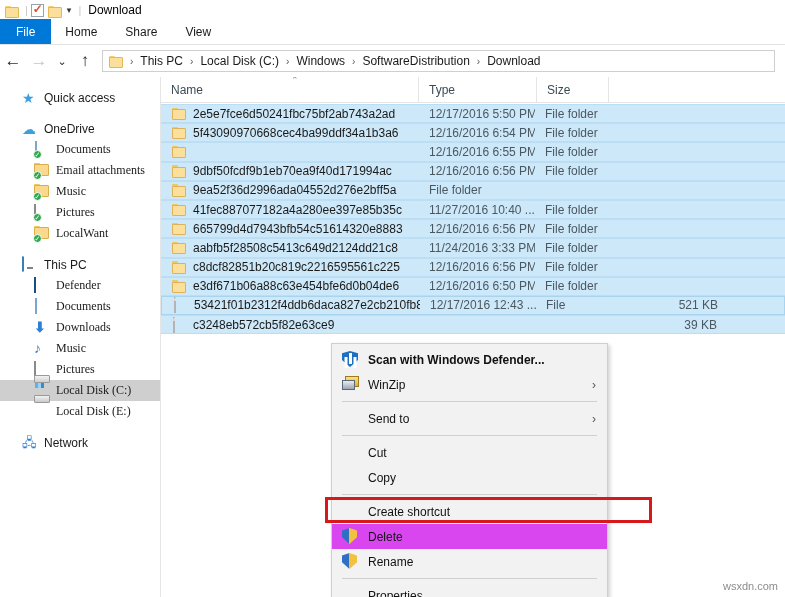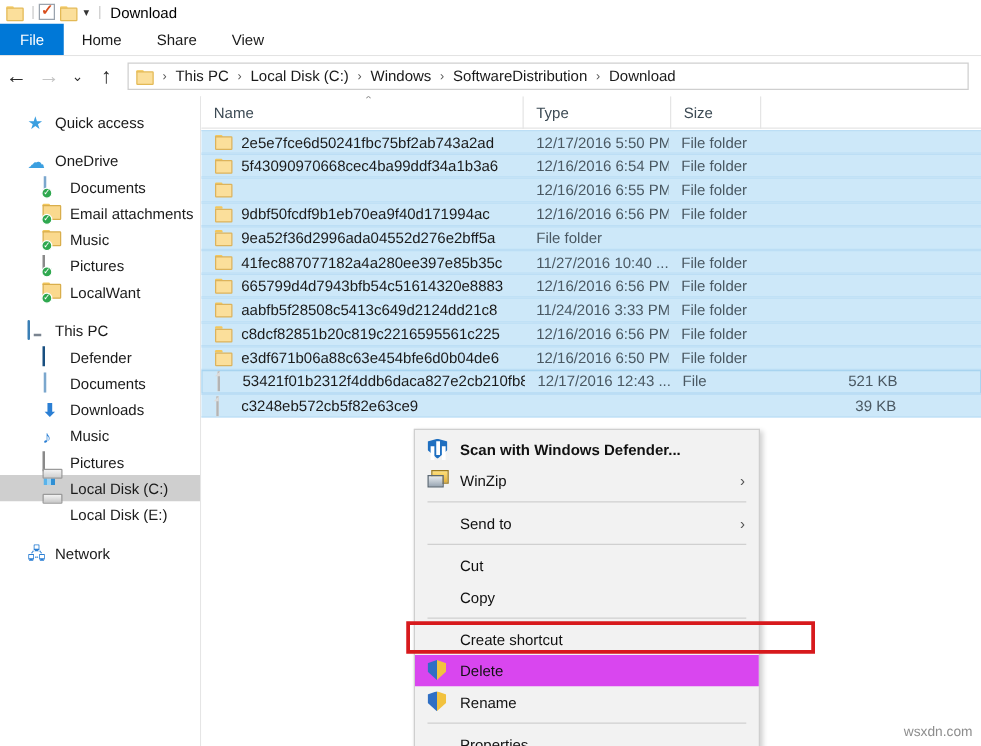--- a/index.html
+++ b/index.html
@@ -105,21 +105,21 @@
   .vsplit {
     position: absolute; left: 160px; top: 0; width: 1px; height: 520px;
     background: #e5e5e5;
   }
 
   .navitem {
     height: 21px; display: flex; align-items: center;
     font-size: 12px; color: #1a1a1a; white-space: nowrap;
   }
   .navitem.indent0 { padding-left: 22px; }
-  .navitem.indent1 { padding-left: 34px; }
+  .navitem.indent1 { padding-left: 34px; font-family: Liberation Serif, serif; }
   .navitem.sel { background: #cfcfcf; }
   .navgap { height: 10px; }
   .navicon {
     width: 16px; height: 16px; margin-right: 6px; position: relative;
     flex: 0 0 auto; display: inline-block;
   }
 
   
   .ic-star { color: #3b9fe0; font-size: 14px; line-height: 16px; }
   .ic-cloud { color: #3b9fe0; font-size: 14px; line-height: 16px; }

